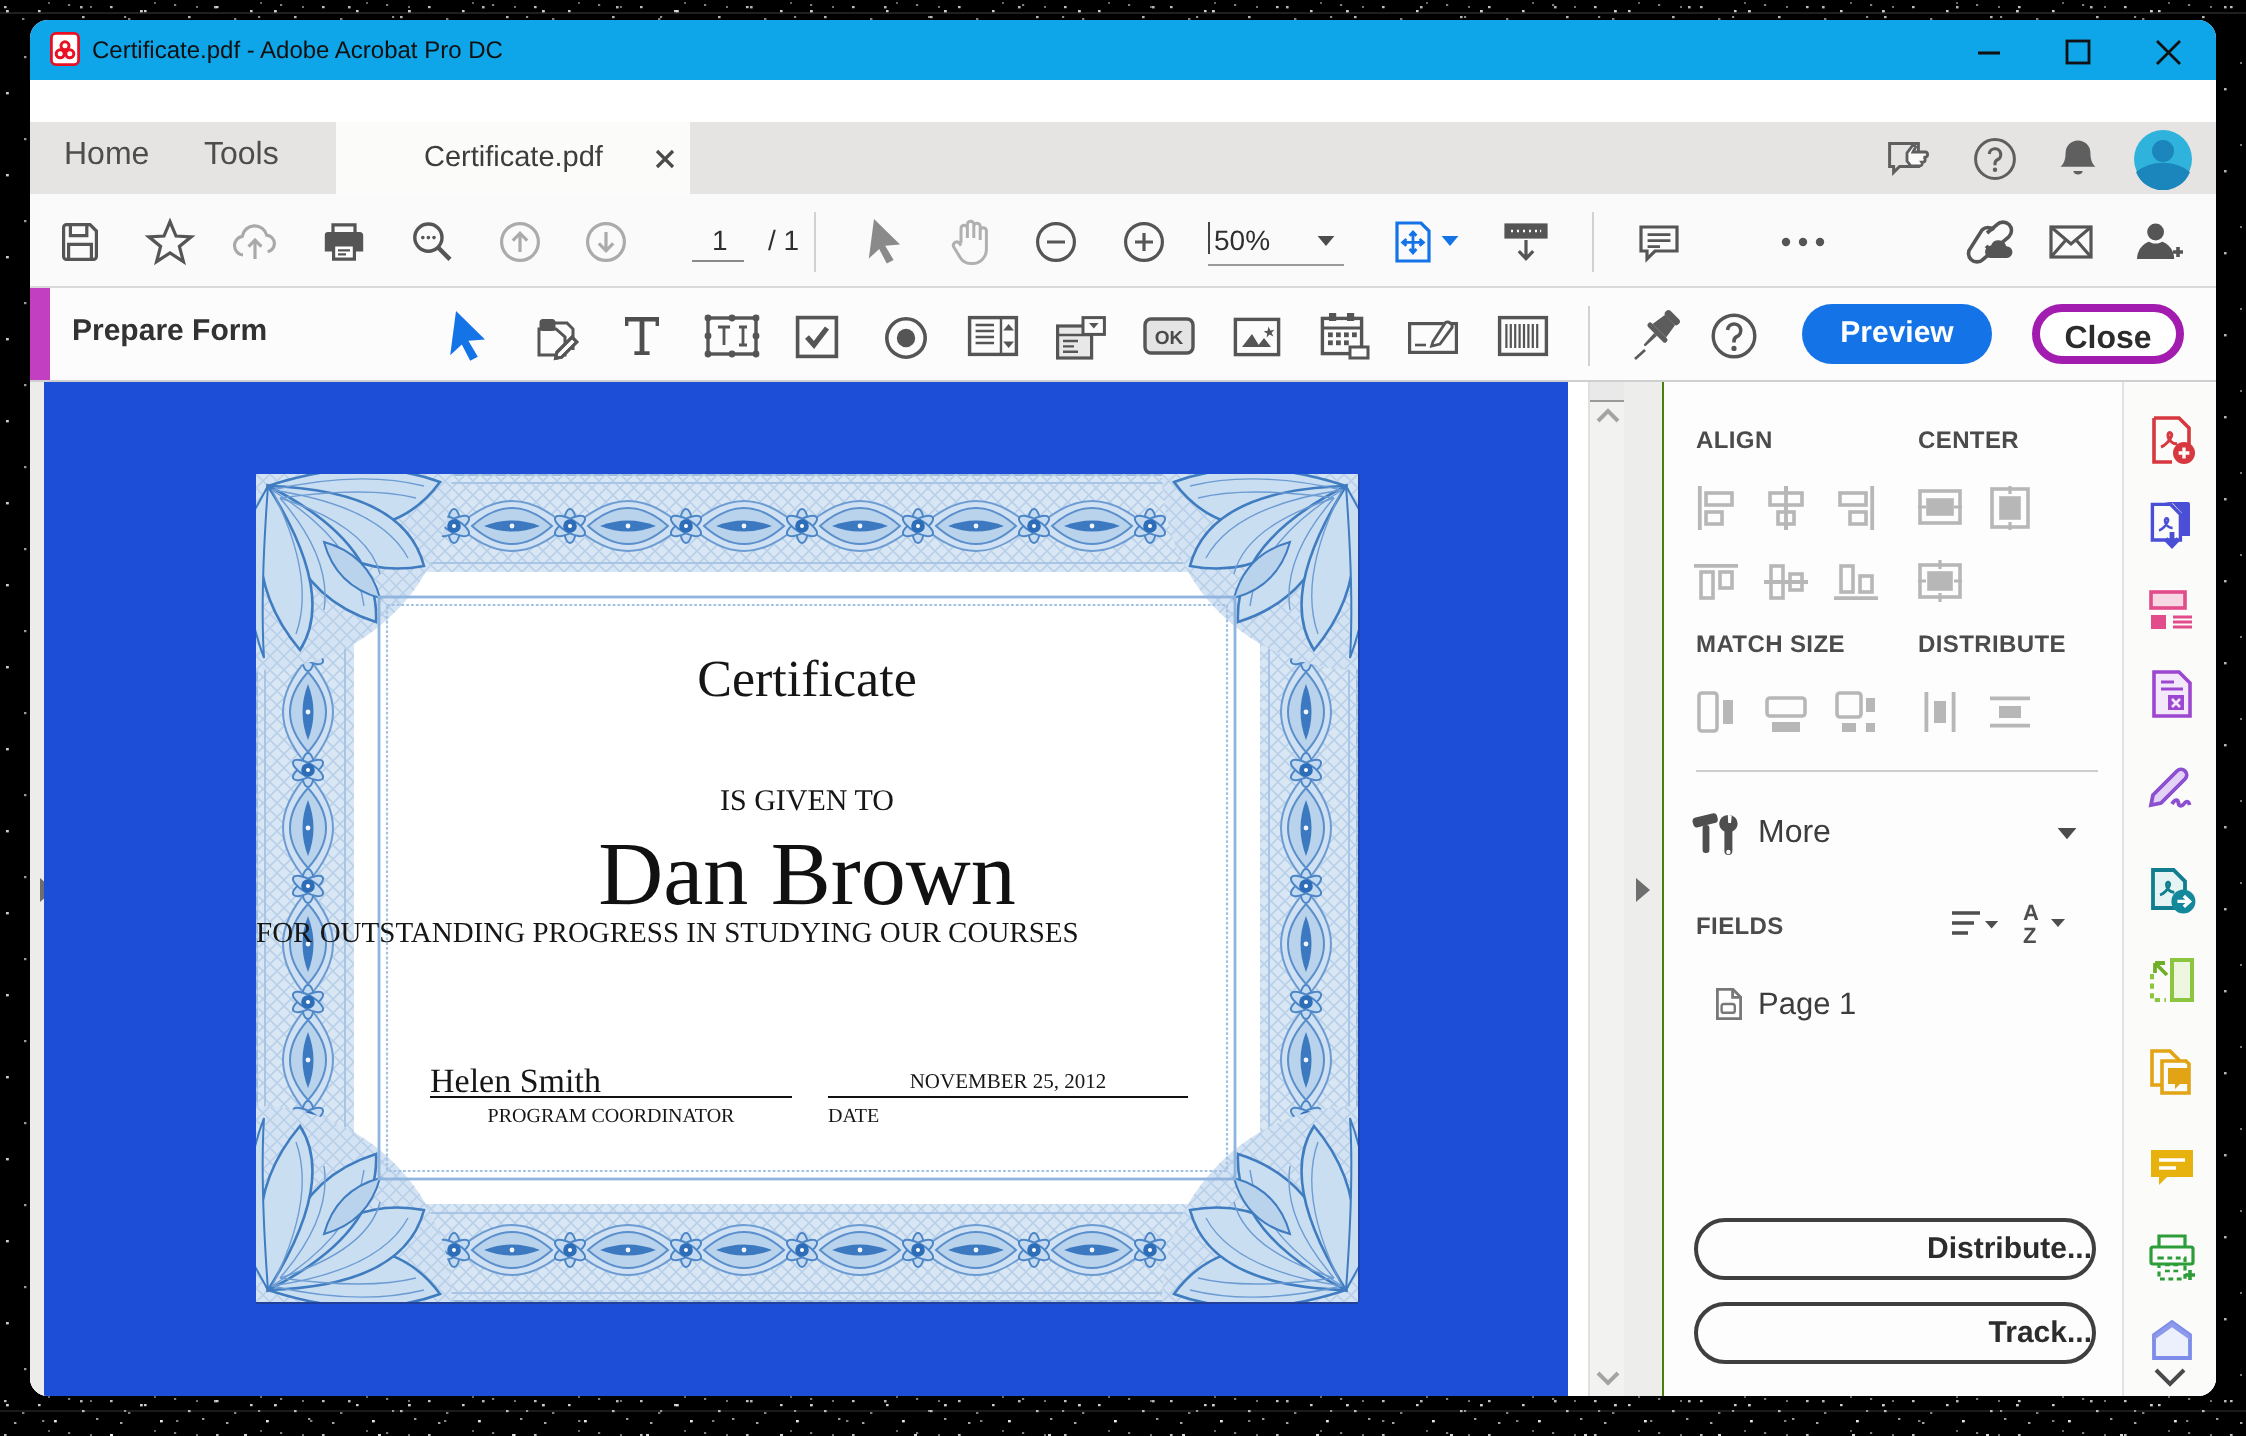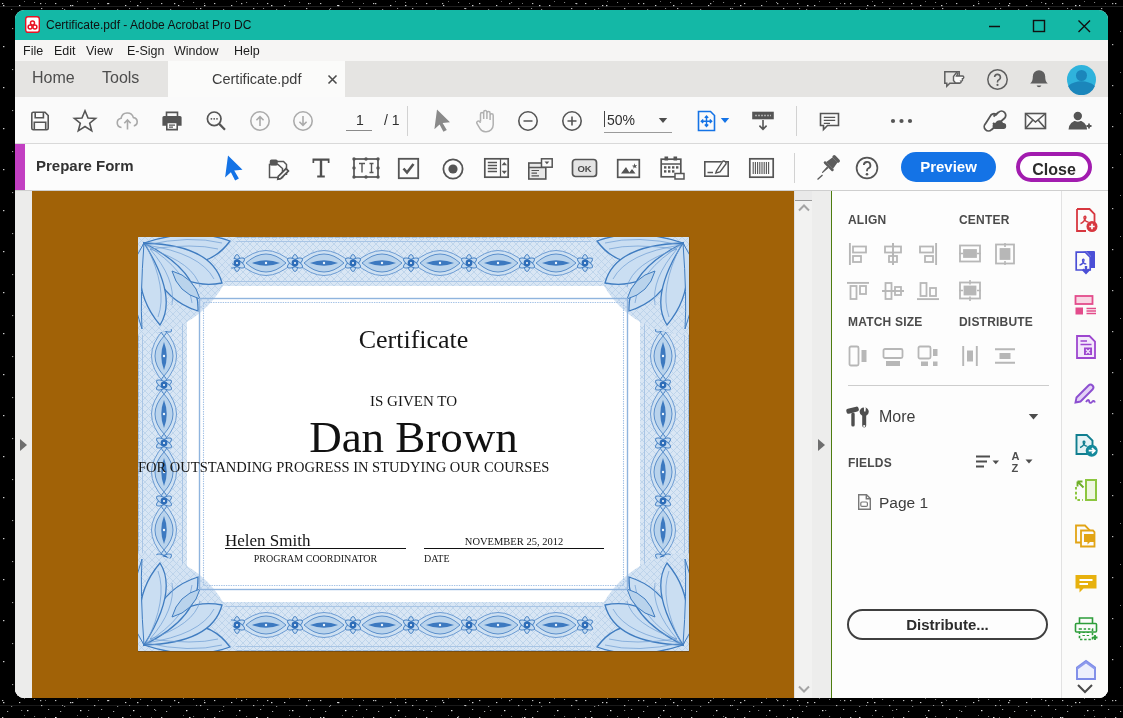--- a/index.html
+++ b/index.html
@@ -1,49 +1,49 @@
 <!DOCTYPE html>
 <html><head>
 <meta charset="utf-8">
 <style>
 html,body{margin:0;padding:0}
 body{width:1123px;height:718px;background:#000;font-family:"Liberation Sans",sans-serif;position:relative;overflow:hidden}
 #noise{position:absolute;inset:0;}
 #win{position:absolute;left:15px;top:10px;width:1093px;height:688px;background:#fff;border-radius:9px;overflow:hidden}
 #win *{position:absolute}
 
-#titlebar{left:0;top:0;width:100%;height:30px;background:#14b8a6}
+#titlebar{left:0;top:0;width:100%;height:30px;background:#0ea5e9}
 #menubar{left:0;top:30px;width:100%;height:21px;background:#f6f5f4}
 #tabbar{left:0;top:51px;width:100%;height:36px;background:#e5e4e2}
 #toolbar1{left:0;top:87px;width:100%;height:47px;background:#fafafa;border-bottom:1px solid #d9d9d9;box-sizing:border-box}
 #prepbar{left:0;top:134px;width:100%;height:47px;background:#fcfcfc;border-bottom:1px solid #cfcfcf;box-sizing:border-box}
 #content{left:0;top:181px;width:100%;height:507px;background:#fff}
 
 #leftstrip{left:0;top:0;width:17px;height:100%;background:#ececeb}
-#docarea{left:17px;top:0;width:762px;height:100%;background:#a16207}
+#docarea{left:7px;top:0;width:762px;height:100%;background:#1d4ed8}
 #vscroll{left:779px;top:0;width:18px;height:100%;background:#f2f2f1;border-left:1px solid #e0e0e0;box-sizing:border-box}
 #rightstrip{left:797px;top:0;width:19px;height:100%;background:#ededec}
 #panel{left:816px;top:0;width:230px;height:100%;background:#fdfdfd;border-left:1px solid #4d7c0f;box-sizing:border-box}
 #rail{left:1046px;top:0;width:47px;height:100%;background:#fbfbfa;border-left:1px solid #e2e2e2;box-sizing:border-box}
 .t{white-space:pre}
 
 #titletext{left:31px;top:8px;font-size:12px;color:#101010}
 
 .menu{top:3.5px;font-size:12.5px;color:#1c1c1c}
 
 #activetab{left:153px;top:0;width:177px;height:36px;background:#fbfbfa}
 .tabt{font-size:16px;color:#4d4d4d}
 
 #previewbtn{left:886px;top:8px;width:95px;height:30px;background:#1473e6;border-radius:15px;color:#fff;font-weight:bold;font-size:15px;text-align:center;line-height:30px}
 #closebtn{left:1001px;top:8px;width:76px;height:30px;background:#fff;border:4px solid #a21caf;border-radius:16px;color:#2c2c2c;font-weight:bold;font-size:16px;text-align:center;line-height:27px;box-sizing:border-box}
 #prepaccent{left:0;top:0;width:10px;height:46px;background:#c23fc2}
 #preptitle{left:21px;top:13px;font-size:15px;font-weight:bold;color:#323232}
 
 .seclab{font-size:12px;font-weight:bold;color:#4b4b4b;letter-spacing:.2px}
-.pill{width:201px;height:31px;background:#fdfdfd;border:2px solid #3f3f3f;border-radius:16px;color:#2c2c2c;font-weight:bold;font-size:15px;text-align:center;line-height:28px;box-sizing:border-box}
+.pill{width:201px;height:31px;background:#fdfdfd;border:2px solid #3f3f3f;border-radius:16px;color:#2c2c2c;font-weight:bold;font-size:15px;text-align:right;line-height:28px;box-sizing:border-box}
 </style>
 </head>
 <body>
 <svg id="noise" width="1123" height="718">
   <defs>
     <pattern id="sp" width="67" height="41" patternUnits="userSpaceOnUse">
       <g fill="#fff">
         <rect x="3" y="5" width="1.4" height="1.2" opacity="0.8"></rect>
         <rect x="21" y="13" width="1.2" height="1" opacity="0.5"></rect>
         <rect x="40" y="3" width="1.3" height="1.2" opacity="0.7"></rect>
@@ -90,28 +90,20 @@
         <circle cx="9.9" cy="10.9" r="2"></circle>
       </g>
     </svg>
     <div class="t" id="titletext">Certificate.pdf - Adobe Acrobat Pro DC</div>
     <svg style="left:972px;top:9px" width="120" height="14" viewBox="0 0 120 14" fill="none" stroke="#111" stroke-width="1.4">
       <path d="M2 7.5 H13"></path>
       <rect x="46.5" y="1.5" width="11" height="11"></rect>
       <path d="M91.5 1.5 L103 13 M103 1.5 L91.5 13"></path>
     </svg>
   </div>
-  <div id="menubar">
-    <div class="t menu" style="left:8px">File</div>
-    <div class="t menu" style="left:39px">Edit</div>
-    <div class="t menu" style="left:71px">View</div>
-    <div class="t menu" style="left:112px">E-Sign</div>
-    <div class="t menu" style="left:159px">Window</div>
-    <div class="t menu" style="left:219px">Help</div>
-  </div>
   <div id="tabbar">
     <div id="activetab"></div>
     <div class="t tabt" style="left:17px;top:8px">Home</div>
     <div class="t tabt" style="left:87px;top:8px">Tools</div>
     <div class="t" style="left:197px;top:10px;font-size:14.5px;color:#3d3d3d">Certificate.pdf</div>
     <svg style="left:312px;top:13px" width="11" height="11" viewBox="0 0 11 11" stroke="#4b4b4b" stroke-width="1.6">
         <path d="M1.5 1.5 L9.5 9.5 M9.5 1.5 L1.5 9.5"></path>
       </svg>
 
     <svg style="left:928px;top:7px" width="26" height="23" viewBox="0 0 26 23" fill="none" stroke="#5f5f5f" stroke-width="1.5">
@@ -652,20 +644,21 @@
         <text x="0.5" y="21.5" font-size="11" font-weight="bold" fill="#4e4e4e" font-family="Liberation Sans,sans-serif">Z</text>
         <path d="M14.5 9.5 L18 13.5 L21.5 9.5 Z" fill="#4e4e4e"></path>
       </svg>
       <svg style="left:25px;top:302px" width="15" height="18" viewBox="0 0 15 18" fill="none" stroke="#787878" stroke-width="1.4">
         <path d="M1.7 1.7 H9.5 L13.3 5.5 V16.3 H1.7 Z"></path>
           <path d="M9.3 1.7 V5.7 H13.3"></path>
         <rect x="3.8" y="9" width="6.6" height="4.4" rx="1.2" fill="#fff" stroke="#787878" stroke-width="1.2"></rect>
       </svg>
       <div class="t" style="left:47px;top:303px;font-size:15.5px;color:#3d3d3d">Page 1</div>
       <div class="pill" style="left:15px;top:418px">Distribute...</div>
+      <div class="pill" style="left:15px;top:460px">Track...</div>
     </div>
     <div id="rail">
 
       <svg style="left:11px;top:16px" width="26" height="26" viewBox="0 0 26 26" fill="none" stroke="#d7373f" stroke-width="1.8">
         <path d="M4 2 H16.5 L21.5 7 V18"></path>
           <path d="M4 2 V24 H13"></path>
         <path d="M7.5 16.5 c1.8 -0.5 4.6 -3.2 5.3 -5.6 c0.5 -1.8 -1.8 -2.3 -1.8 -0.3 c0 2.4 2.3 4.6 4.6 4.3" stroke-width="1.5"></path>
         <circle cx="19" cy="19.5" r="5.5" fill="#d7373f" stroke="none"></circle>
         <path d="M19 16.8 V22.2 M16.3 19.5 H21.7" stroke="#fbfbfa" stroke-width="1.7"></path>
       </svg>

